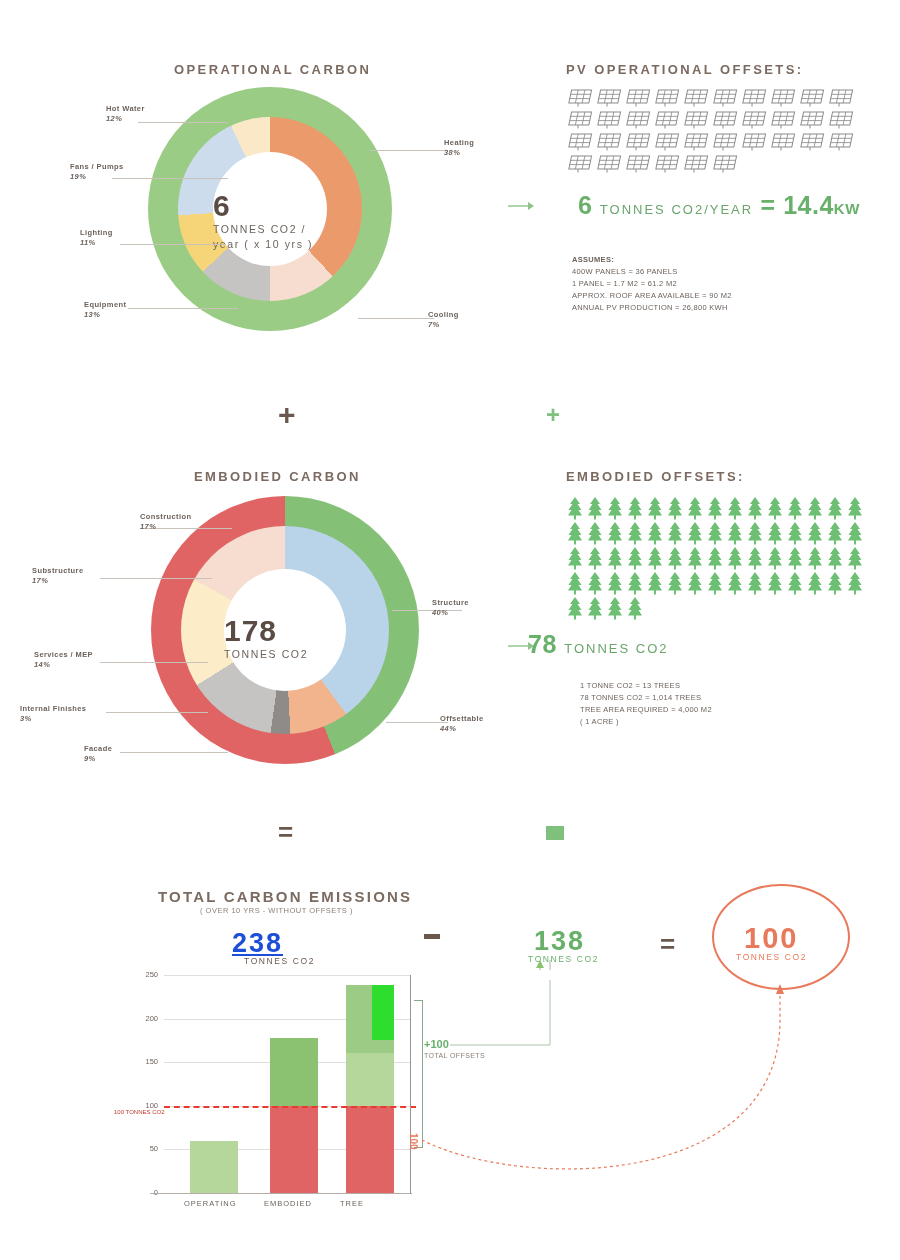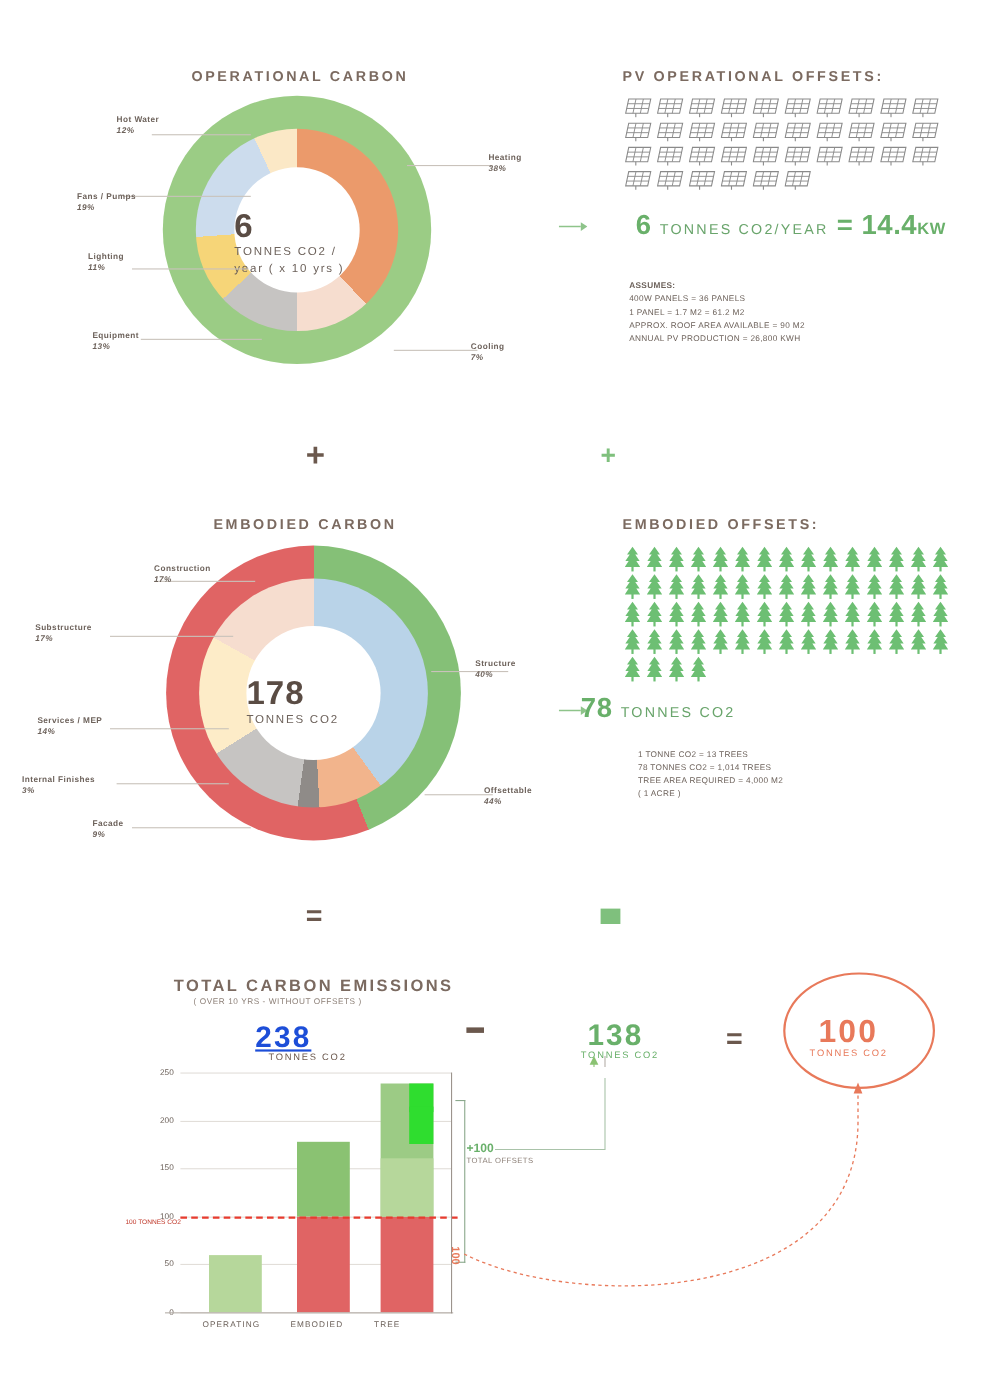--- a/index.html
+++ b/index.html
@@ -1,20 +1,20 @@
 <!DOCTYPE html>
 <html><head>
 <meta charset="utf-8">
 <style>
   html,body{margin:0;padding:0;background:#ffffff;}
   body{width:900px;height:1260px;position:relative;overflow:hidden;
        font-family:"Liberation Sans","DejaVu Sans",sans-serif;color:#5c4e46;}
   .abs{position:absolute;}
   .sec-title{font-size:13px;letter-spacing:2.4px;font-weight:700;color:#7b6a60;white-space:nowrap;}
-  .sub-note{font-size:7.5px;letter-spacing:.5px;color:#8d8078;white-space:nowrap;}
+  .sub-note{font-size:7.5px;letter-spacing:.5px;color:#8d8078;white-space:nowrap;margin-left:24px;}
   .leader-h{position:absolute;height:1px;background:#c9c2bb;}
   .lbl{position:absolute;font-size:7.5px;line-height:10px;letter-spacing:.4px;color:#6d625b;white-space:nowrap;}
   .lbl b{font-weight:700;display:block;}
   .lbl .pct{font-weight:700;font-style:italic;}
   .dc-num{font-size:30px;font-weight:700;color:#5a4c44;line-height:32px;letter-spacing:1px;}
   .dc-txt{font-size:10.5px;letter-spacing:1.6px;color:#6d625b;line-height:15px;}
   .grid-icons{position:absolute;display:flex;flex-wrap:wrap;}
   .pv{width:26px;height:19px;margin:0 3px 3px 0;}
   .tree{width:18px;height:24px;margin:0 2px 1px 0;}
   .eq{position:absolute;white-space:nowrap;font-size:25px;font-weight:700;color:#69b06a;letter-spacing:.5px;}
@@ -50,21 +50,21 @@
   <div class="dc-txt">year ( x 10 yrs )</div>
 </div>
 
 <div class="leader-h" style="left:138px;top:122px;width:90px;"></div>
 <div class="lbl" style="left:106px;top:104px;">
   <b>Hot Water</b>
   <span class="pct">12%</span>
 </div>
 
 <div class="leader-h" style="left:112px;top:178px;width:116px;"></div>
-<div class="lbl" style="left:70px;top:162px;margin-top:12px;">
+<div class="lbl" style="left:70px;top:162px;">
   <b>Fans / Pumps</b>
   <span class="pct">19%</span>
 </div>
 
 <div class="leader-h" style="left:120px;top:244px;width:106px;"></div>
 <div class="lbl" style="left:80px;top:228px;">
   <b>Lighting</b>
   <span class="pct">11%</span>
 </div>
 

